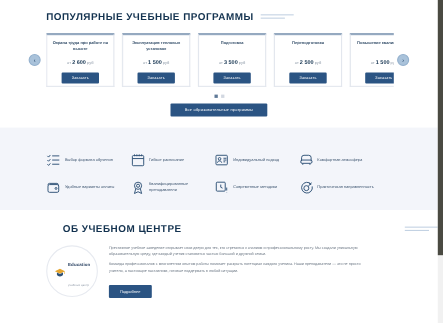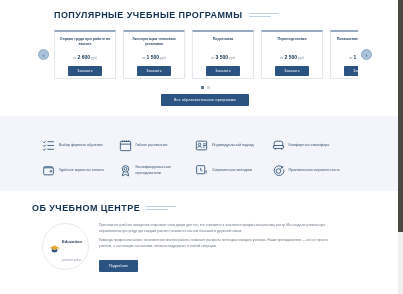--- a/index.html
+++ b/index.html
@@ -29,21 +29,21 @@
     color:#13324f; text-transform: uppercase; white-space:nowrap;
   }
   .head-rule { width:30px; height:6px; position:relative; }
   .head-rule i {
     display:block; position:absolute; left:0; height:1px; background:#c3d2e3;
   }
   .head-rule i:nth-child(1){ top:1px; width:30px; }
   .head-rule i:nth-child(2){ top:4px; width:22px; }
 
   
-  .programs { padding: 10px 0 0 12px; position:relative; }
+  .programs { padding: 10px 0 0 0; position:relative; }
   .programs .sec-head { margin-left: 42px; }
   .carousel-wrap {
     position:relative; margin-top:10px; padding: 0 40px 0 42px;
   }
   .cards { display:flex; gap:7px; overflow:hidden; }
   .card {
     flex: 0 0 62px;
     background:#ffffff;
     border:1px solid #e3e7ee;
     border-top: 2px solid #95a9c0;
@@ -97,21 +97,21 @@
     margin:12px 0 0 42px; width:300px;
     display:grid; grid-template-columns: repeat(4, 1fr); gap:12px 6px;
   }
   .adv-item { display:flex; align-items:center; gap:4px; }
   .adv-icon { width:13px; height:13px; flex:0 0 13px; color:#2f5277; }
   .adv-icon svg { width:13px; height:13px; display:block; }
   .adv-label { font-size:3.6px; line-height:1.5; color:#3a526d; }
 
   
   .about { padding:12px 0 0 0; background:#fff; }
-  .about .sec-head { margin-left:32px; }
+  .about .sec-head { margin-left:57px;justify-content:space-between; }
   .about-body { display:flex; gap:10px; margin:10px 0 0 42px; width:300px; }
   .logo-circle {
     flex:0 0 47px; width:47px; height:47px; border-radius:50%;
     border:1px solid #e7eaf0; background:#fff;
     display:flex; align-items:center; justify-content:center; gap:2px;
   }
   .cap-icon { width:11px; height:11px; }
   .logo-text { text-align:left; }
   .logo-name { font-size:4px; font-weight:700; color:#1d3658; letter-spacing:0.1px; }
   .logo-sub { font-size:2.6px; color:#8e98a6; letter-spacing:0.1px; }

